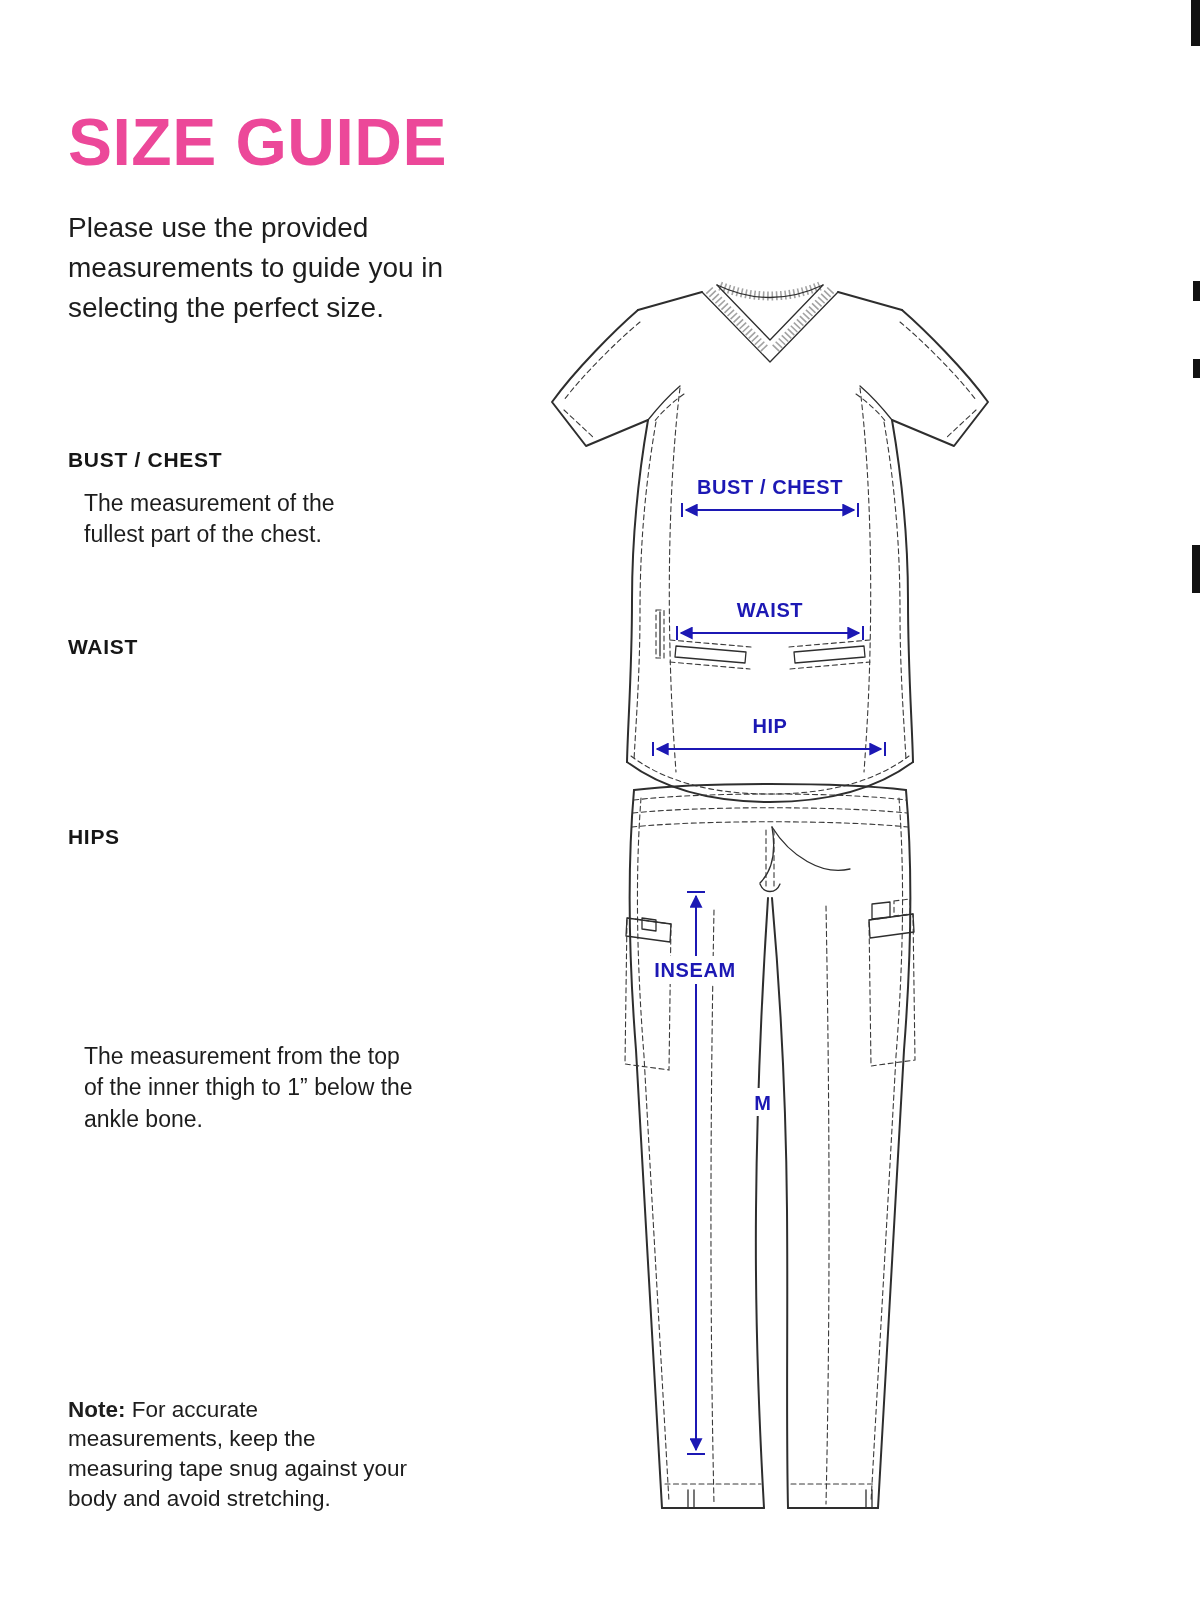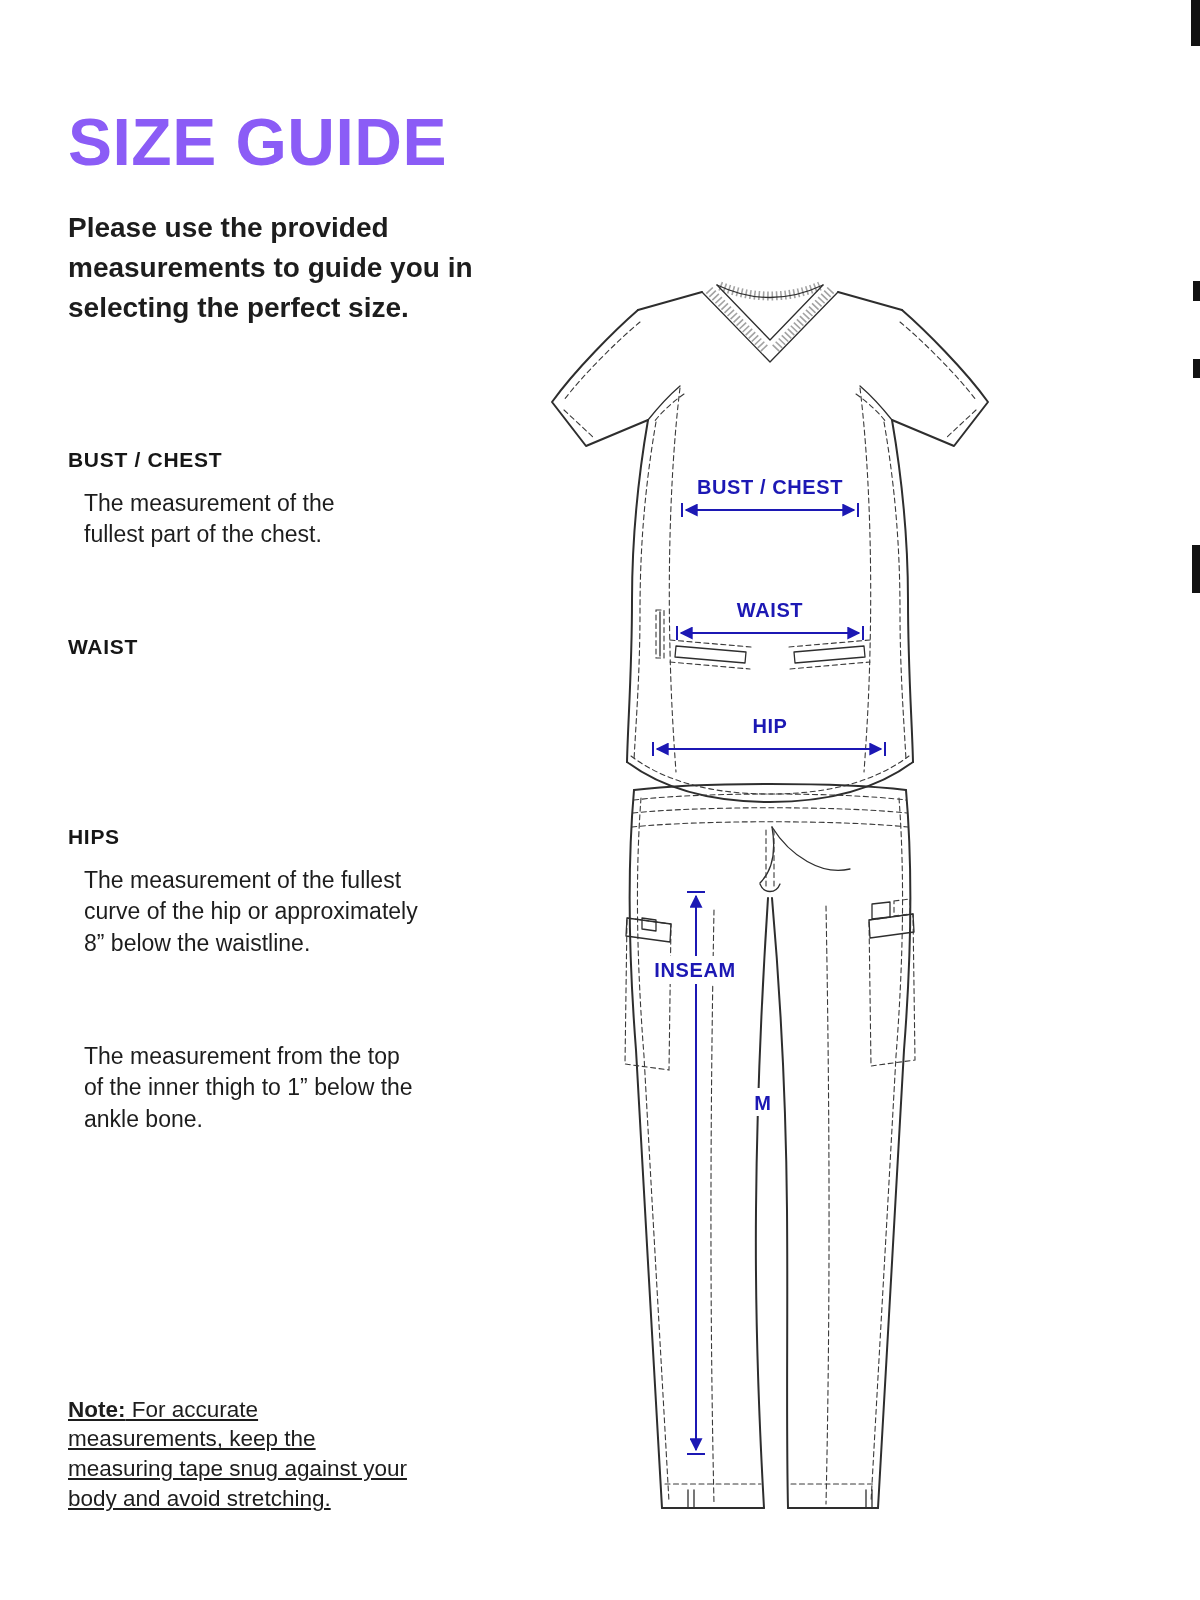--- a/index.html
+++ b/index.html
@@ -2,34 +2,34 @@
 <html><head>
 <meta charset="utf-8">
 <style>
   html,body{margin:0;padding:0;}
   body{
     width:1200px;height:1600px;position:relative;background:#ffffff;
     font-family:"Liberation Sans",sans-serif;color:#1d1d1d;overflow:hidden;
   }
   .title{
     position:absolute;left:68px;top:60px;font-size:66px;font-weight:800;
-    letter-spacing:0.5px;color:#8b5cf6;
+    letter-spacing:0.5px;color:#ec4899;
   }
   .intro{
     position:absolute;left:68px;top:180px;width:460px;
-    font-size:28px;line-height:1.42;color:#1d1d1d;font-weight:bold;
+    font-size:28px;line-height:1.42;color:#1d1d1d;
   }
   .section{position:absolute;left:68px;}
   .section .hd{
     font-size:21px;font-weight:bold;letter-spacing:0.7px;color:#161616;margin:0 0 13px 0;
   }
   .section .bd{font-size:23px;line-height:1.36;margin:16px;color:#1d1d1d;}
   .note{
     position:absolute;left:68px;top:1372px;width:348px;
-    font-size:22.5px;line-height:1.33;color:#1d1d1d;text-decoration:underline;
+    font-size:22.5px;line-height:1.33;color:#1d1d1d;
   }
   .note b{font-weight:bold;}
   .diagram{position:absolute;left:530px;top:270px;width:480px;height:1270px;}
   .ln{fill:none;stroke:#2e2e2e;stroke-width:2;stroke-linecap:round;stroke-linejoin:round;}
   .lnt{fill:none;stroke:#2e2e2e;stroke-width:1.3;stroke-linecap:round;stroke-linejoin:round;}
   .dash{fill:none;stroke:#3a3a3a;stroke-width:1.1;stroke-dasharray:5 3.5;stroke-linecap:round;}
   .rib{fill:none;stroke:#7a7a7a;stroke-width:9;stroke-dasharray:1.6 2.8;opacity:.7;}
   .bln{stroke:#1c18b4;stroke-width:2;fill:none;}
   .btxt{font-family:"Liberation Sans",sans-serif;font-weight:bold;font-size:20px;
         fill:#1c18b4;letter-spacing:0.6px;}
@@ -47,21 +47,20 @@
   <h3 class="hd">BUST / CHEST</h3>
   <p class="bd">The measurement of the fullest part of the chest.</p>
 </div>
 
 <div class="section" style="top:635px;width:312px;">
   <h3 class="hd">WAIST</h3>
 </div>
 
 <div class="section" style="top:825px;width:388px;">
   <h3 class="hd">HIPS</h3>
-  <p class="bd">The measurement of the fullest curve of the hip or approximately 8” below the waistline.</p>
 </div>
 
 <div class="section" style="top:1025px;width:362px;">
   <p class="bd">The measurement from the top of the inner thigh to 1” below the ankle bone.</p>
 </div>
 
 <p class="note"><b>Note:</b><span> For accurate measurements, keep the measuring tape snug against your body and avoid stretching.</span></p>
 
 <svg class="diagram" viewBox="0 0 480 1270" xmlns="http://www.w3.org/2000/svg">
   <defs>

